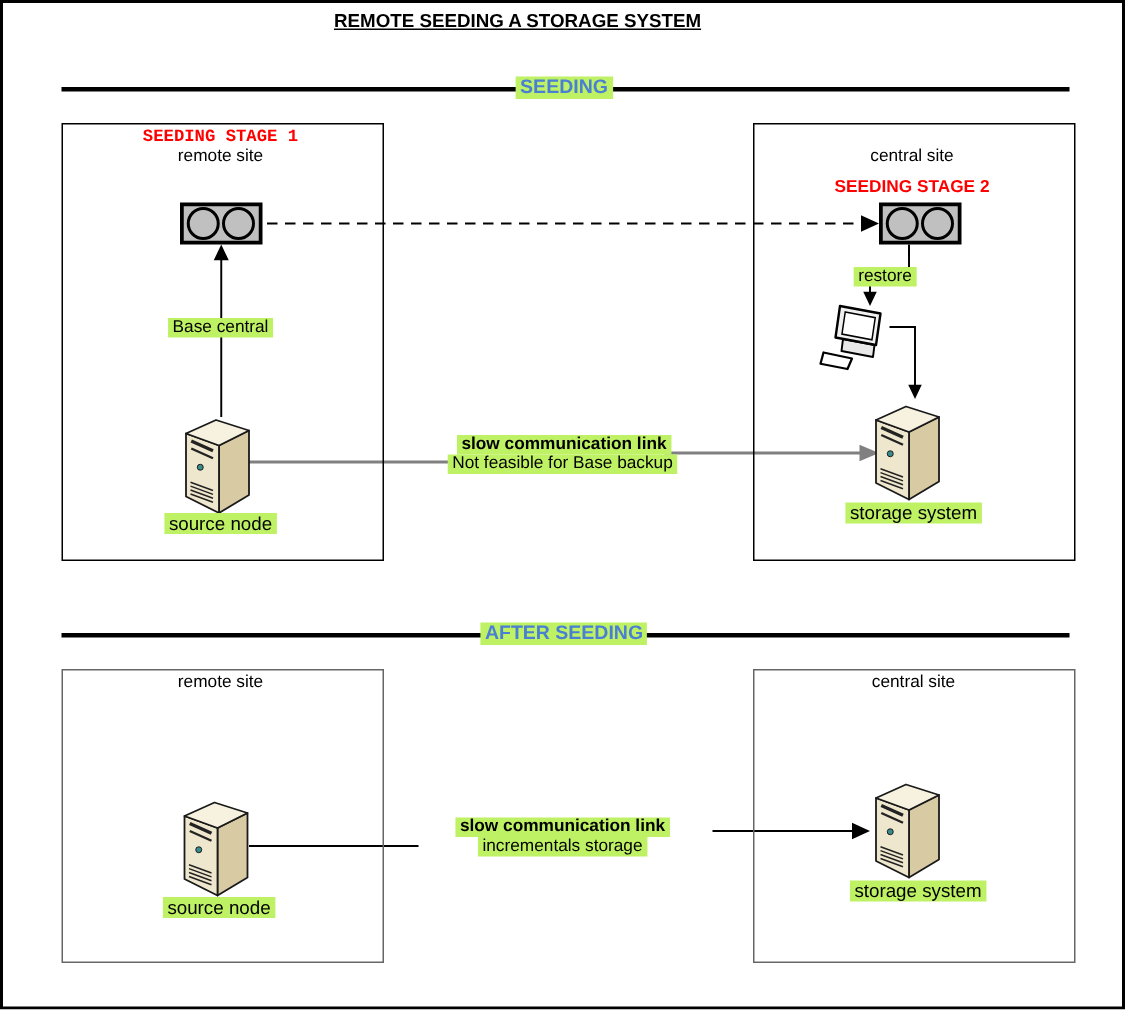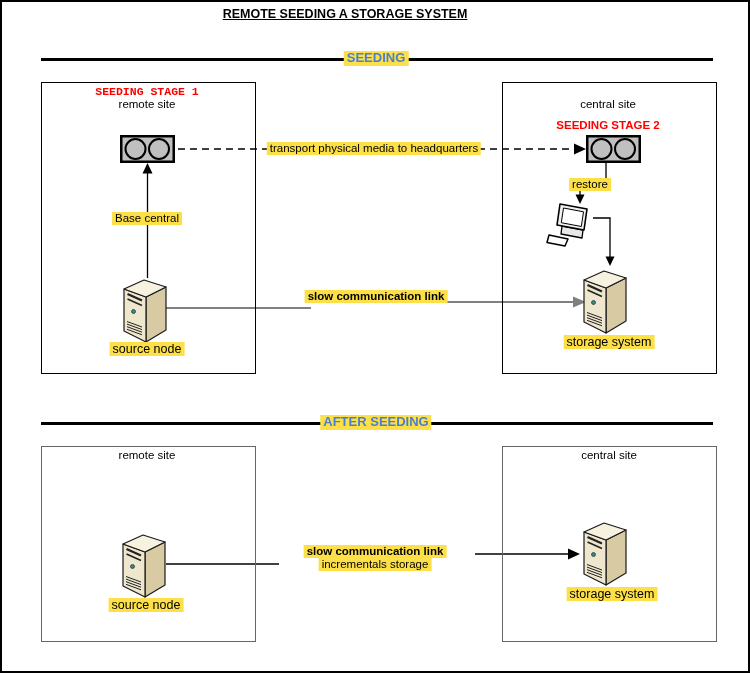--- a/index.html
+++ b/index.html
@@ -4,21 +4,21 @@
 <style>
   html,body{margin:0;padding:0;background:#fff;}
   .canvas{
     position:relative; width:750px; height:673px;
     border:2px solid #000; box-sizing:border-box;
     background:#fff; font-family:"Liberation Sans", sans-serif;
     overflow:hidden;
   }
   .lbl{
     position:absolute; white-space:nowrap; transform:translateX(-50%);
-    font-size:11.5px; color:#000; background:#fde047; padding:0 3px; line-height:1.15;
+    font-size:11.5px; color:#000; background:#bef264; padding:0 3px; line-height:1.15;
   }
   .nobg{background:transparent;}
   .bold{font-weight:bold;}
   .red{color:#ff0000; font-weight:bold;}
   .blue{color:#4a7fd4; font-weight:bold; font-size:13px;}
   .title{font-weight:bold; font-size:12.5px;text-decoration:underline;}
   .big{font-size:12.5px;}
   .divline{position:absolute; height:0; border-top:3px solid #000;}
   .zbox{position:absolute; background:#fff;}
   .box-black{border:1px solid #000;}
@@ -124,25 +124,25 @@
   <div class="lbl blue" style="left:374px; top:413px;">AFTER SEEDING</div>
 
   <div class="lbl title nobg" style="left:343px; top:5px;">REMOTE SEEDING A STORAGE SYSTEM</div>
 
   <div class="lbl red nobg" style="left:145px; top:83px;font-family:Liberation Mono, monospace;">SEEDING STAGE 1</div>
   <div class="lbl nobg" style="left:145px; top:96px;">remote site</div>
 
   <div class="lbl red nobg" style="left:606px; top:83px;margin-top:34px;">SEEDING STAGE 2</div>
   <div class="lbl nobg" style="left:606px; top:96px;">central site</div>
 
-  <div class="lbl" style="left:372px; top:140px;">transport physical media to headquarters</div>
   <div class="lbl" style="left:145px; top:210px;">Base central</div>
   <div class="lbl" style="left:588px; top:176px;">restore</div>
 
   <div class="lbl bold" style="left:374px; top:288px;">slow communication link</div>
+  <div class="lbl" style="left:373px; top:301px;">Not feasible for Base backup</div>
 
   <div class="lbl big" style="left:145px; top:340px;">source node</div>
   <div class="lbl big" style="left:607px; top:333px;">storage system</div>
 
   <div class="lbl nobg" style="left:145px; top:447px;">remote site</div>
   <div class="lbl nobg" style="left:607px; top:447px;">central site</div>
 
   <div class="lbl bold" style="left:373px; top:543px;">slow communication link</div>
   <div class="lbl" style="left:373px; top:556px;">incrementals storage</div>
 

